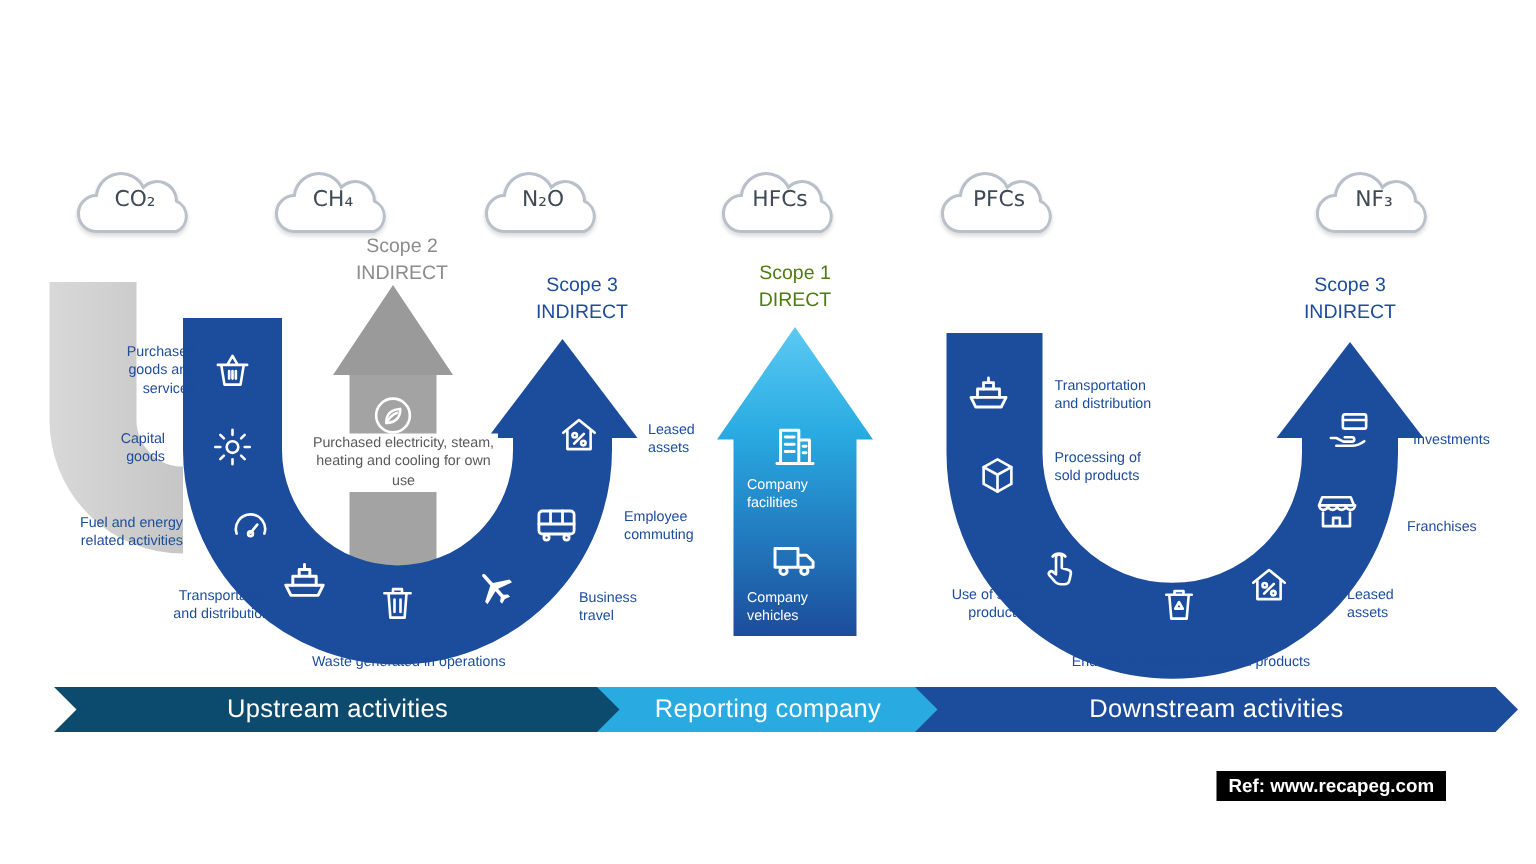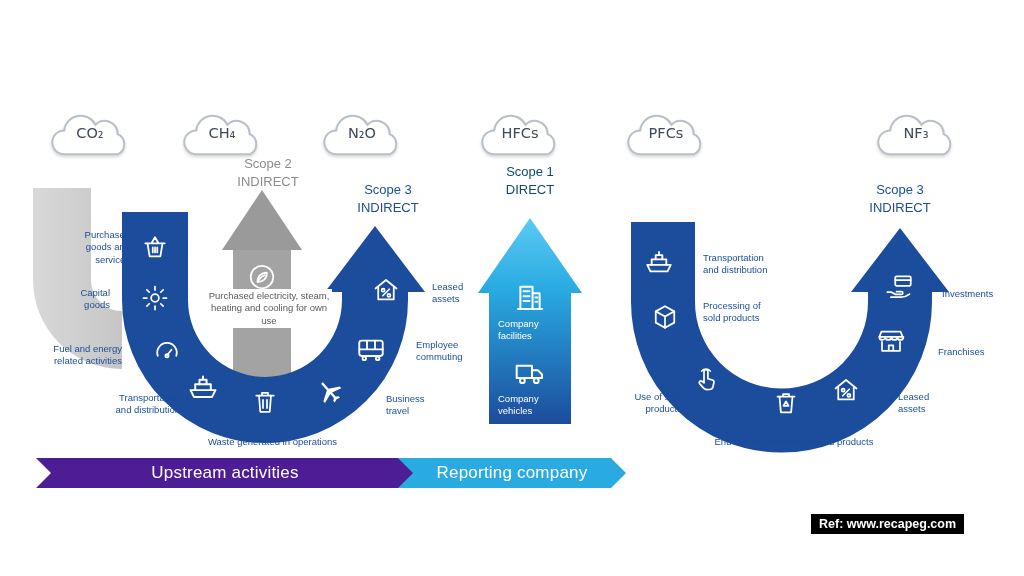--- a/index.html
+++ b/index.html
@@ -175,21 +175,21 @@
   </div>
 
   <div class="scope" style="left:213px;top:155px;color:#8c8c8c">
     <div>Scope 2</div>
     <div>INDIRECT</div>
   </div>
   <div class="scope" style="left:333px;top:181px;color:#1c4c9c">
     <div>Scope 3</div>
     <div>INDIRECT</div>
   </div>
-  <div class="scope" style="left:475px;top:163px;color:#0c4a6e">
+  <div class="scope" style="left:475px;top:173px;color:#4d7c0f">
     <div>Scope 1</div>
     <div>DIRECT</div>
   </div>
   <div class="scope" style="left:845px;top:181px;color:#1c4c9c">
     <div>Scope 3</div>
     <div>INDIRECT</div>
   </div>
 
   <svg class="pic" style="left:140px;top:232px">
       <use href="#i-basket"></use>
@@ -262,22 +262,25 @@
   <div class="lbl wlbl" style="left:498px;top:393px;width:64px">Company vehicles</div>
 
   <div class="lbl" style="left:703px;top:252px;width:76px">Transportation and distribution</div>
   <div class="lbl" style="left:703px;top:300px;width:62px">Processing of sold products</div>
   <div class="lbl r" style="left:622px;top:391px;width:60px">Use of sold products</div>
   <div class="lbl c" style="left:698px;top:436px;width:192px">End-of-Life treatment of sold products</div>
   <div class="lbl" style="left:898px;top:391px;width:45px">Leased assets</div>
   <div class="lbl" style="left:938px;top:346px;width:70px">Franchises</div>
   <div class="lbl" style="left:942px;top:288px;width:72px">Investments</div>
 
-  <div class="banner" style="left:36px;width:378px;background:#4c1d95">
+  <div class="banner" style="left:36px;width:378px;background:#0c4a6e">
     <span>Upstream activities</span>
   </div>
   <div class="banner" style="left:398px;width:228px;background:#29abe2">
     <span>Reporting company</span>
   </div>
+  <div class="banner" style="left:610px;width:402px;background:#1c4c9c">
+    <span>Downstream activities</span>
+  </div>
 
   <div class="ref">Ref: www.recapeg.com</div>
 
 </div>
 
 </body></html>

